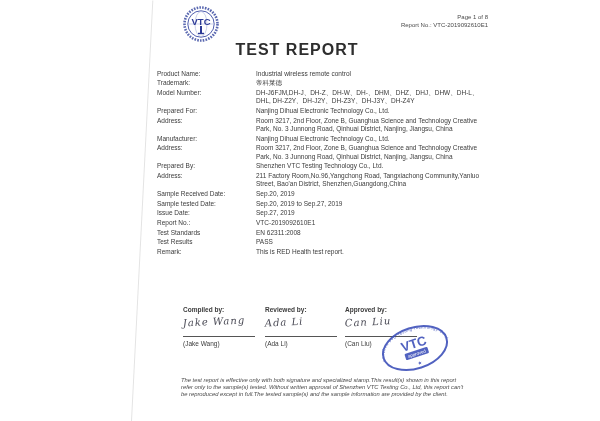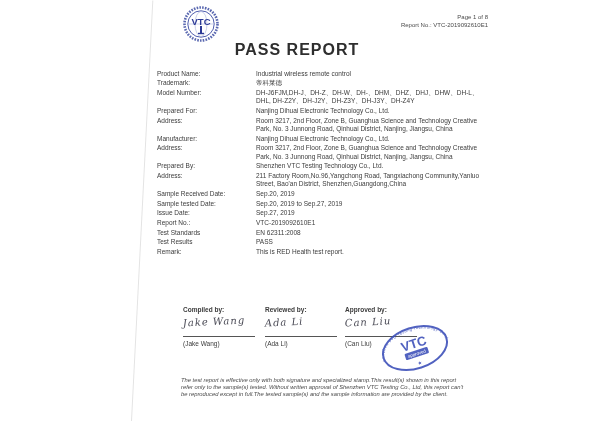--- a/index.html
+++ b/index.html
@@ -70,21 +70,21 @@
       <line x1="20" y1="21" x2="20" y2="29" stroke="#2c3a96" stroke-width="2"></line>
       <line x1="17" y1="28.5" x2="23" y2="28.5" stroke="#2c3a96" stroke-width="1.4"></line>
     </svg>
   </div>
 
   <div class="page-info">
     <div>Page 1 of 8</div>
     <div>Report No.: VTC-2019092610E1</div>
   </div>
 
-  <div class="title">PASS REPORT</div>
+  <div class="title">TEST REPORT</div>
 
   <div class="fields">
       <div class="field-row">
         <div class="field-label">Product Name:</div>
         <div class="field-value">Industrial wireless remote control</div>
       </div>
       <div class="field-row">
         <div class="field-label">Trademark:</div>
         <div class="field-value">帝科莱德</div>
       </div>

